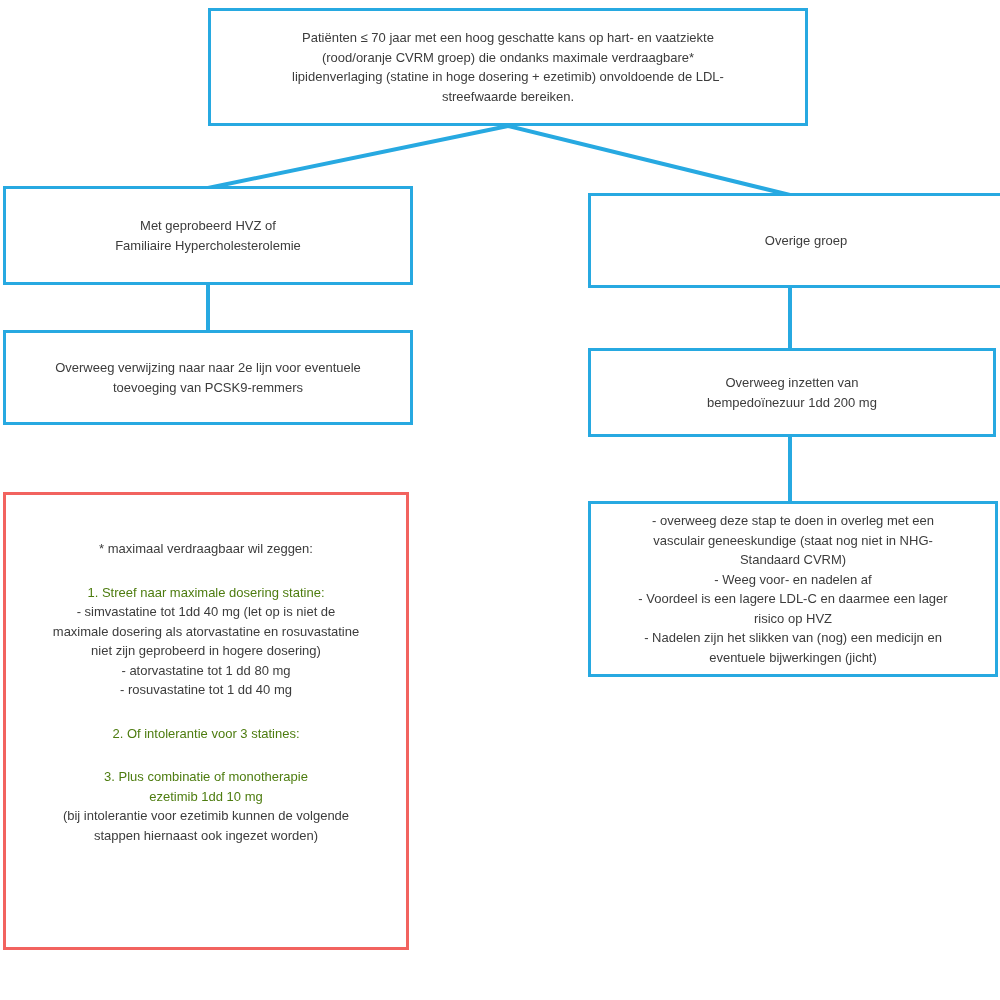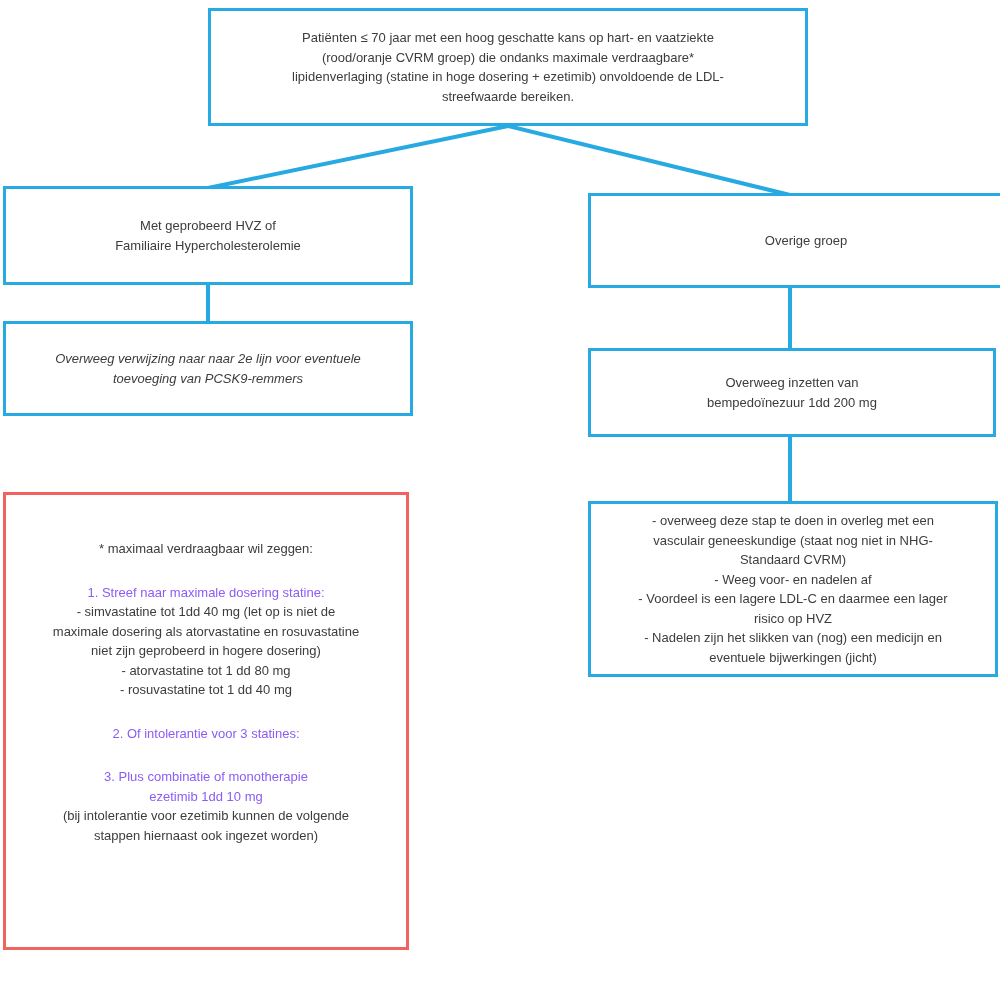--- a/index.html
+++ b/index.html
@@ -33,35 +33,35 @@
     justify-content: center;
     text-align: center;
     font-size: 13px;
     line-height: 1.5;
     padding: 6px 10px;
   }
   .box .txt { white-space: pre-line; }
 
   .node-root   { left: 208px; top: 8px;   width: 600px; height: 118px; }
   .node-left1  { left: 3px;   top: 186px; width: 410px; height: 99px;  }
-  .node-left2  { left: 3px;   top: 321px; width: 410px; height: 95px; font-style: italic;  }
+  .node-left2  { left: 3px;   top: 330px; width: 410px; height: 95px;  }
   .node-right1 { left: 588px; top: 193px; width: 436px; height: 95px;  }
   .node-right2 { left: 588px; top: 348px; width: 408px; height: 89px;  }
   .node-right3 { left: 588px; top: 501px; width: 410px; height: 176px; }
 
   .red-box {
     left: 3px; top: 492px; width: 406px; height: 458px;
     border-color: #f2635f;
     flex-direction: column;
     justify-content: flex-start;
     padding: 44px 8px 20px 8px;
   }
   .red-box .txt { white-space: pre-line; }
   .red-heading {
-    color: #8b5cf6;
+    color: #4d7c0f;
     margin-top: 24px;
     white-space: pre-line;
   }
   .red-body { white-space: pre-line; }
 </style>
 </head>
 <body>
 
 <div class="canvas">
 

